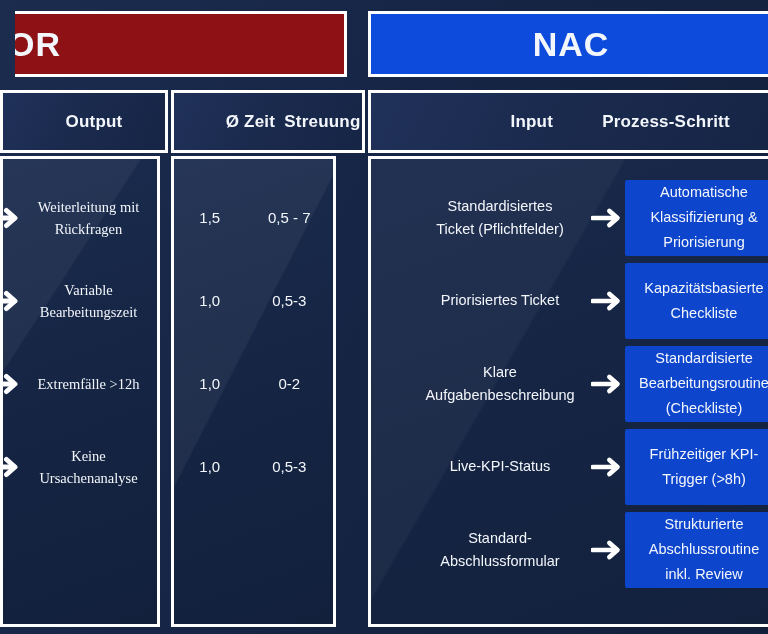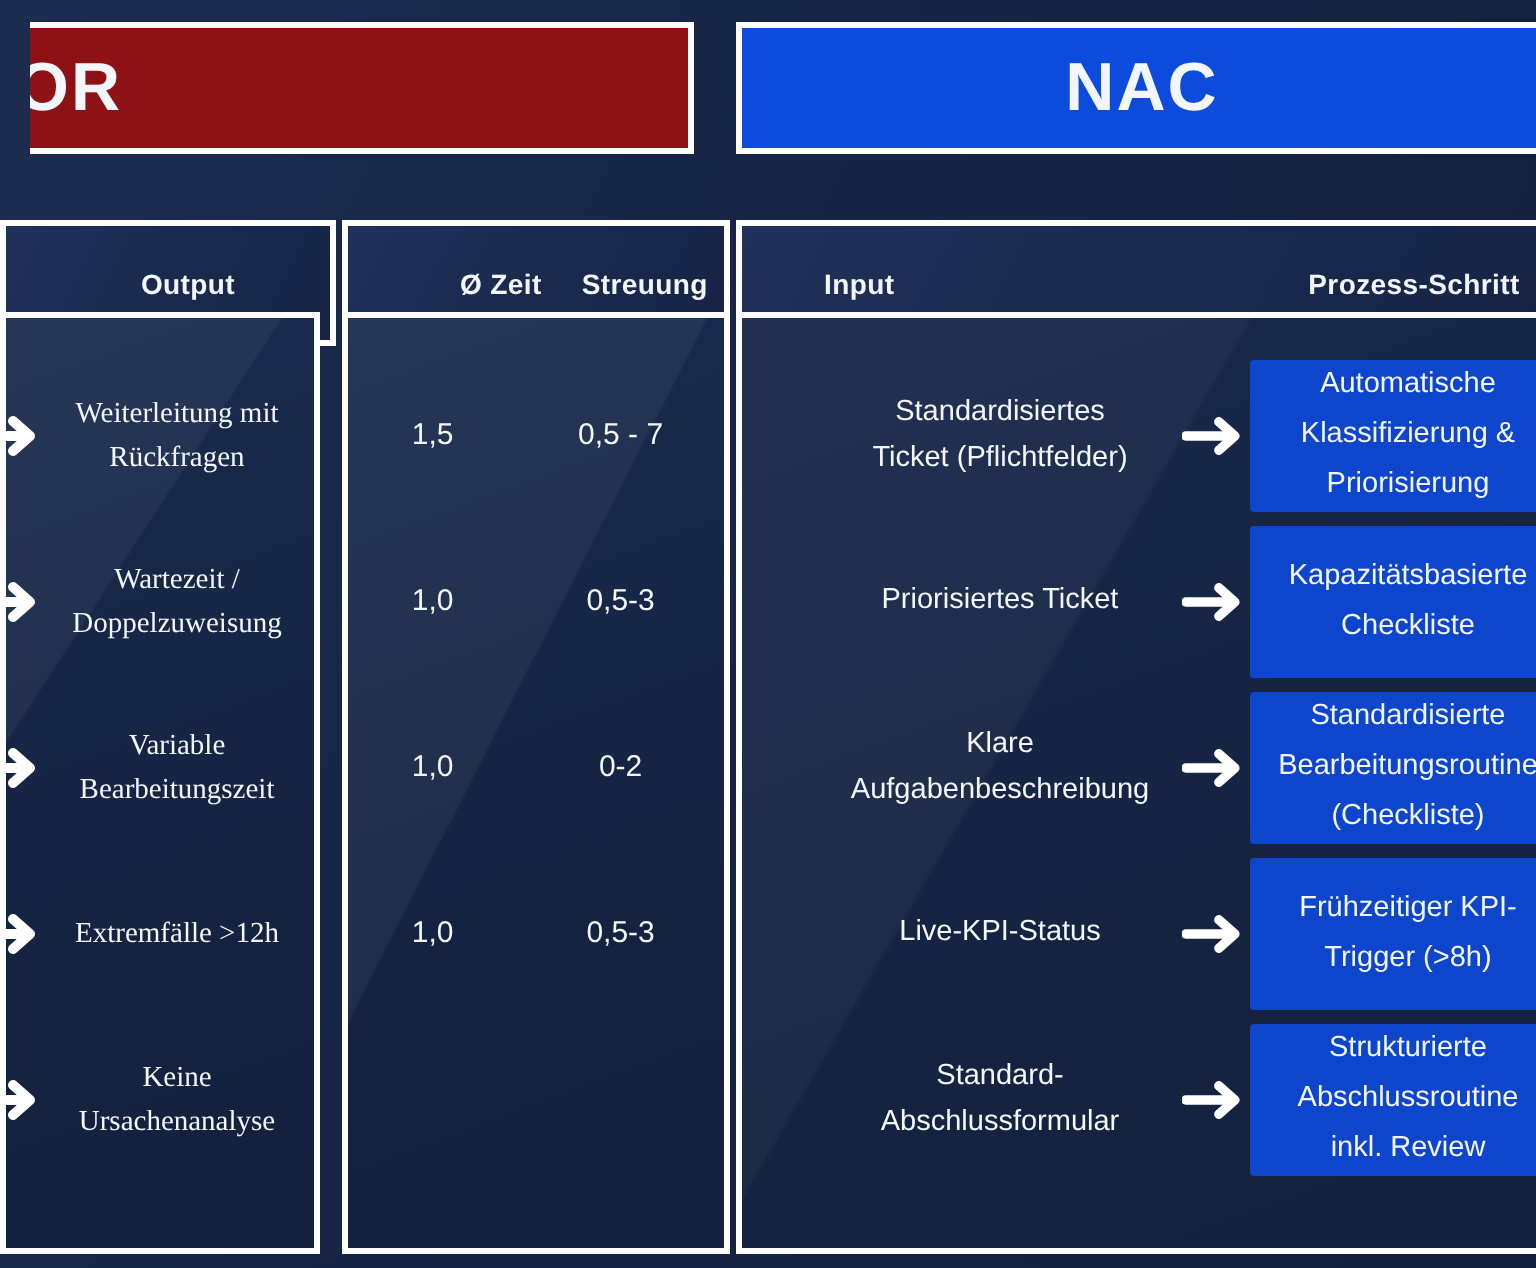--- a/index.html
+++ b/index.html
@@ -11,38 +11,38 @@
   }
   .banner{position:absolute;top:11px;height:66px;border:3px solid #fff;box-sizing:border-box;
     display:flex;align-items:center;overflow:hidden;}
   .banner-before{left:15px;width:332px;border-left:none;background:#8e1215;}
   .banner-after{left:368px;width:400px;border-right:none;background:#0c4bdb;justify-content:center;}
   .banner .title{font-size:34px;font-weight:bold;letter-spacing:1px;line-height:1;white-space:nowrap;}
   .banner-before .title{margin-left:-7px;}
   .banner-after .title{margin-right:-3px;}
 
   .cell{position:absolute;border:3px solid #fff;box-sizing:border-box;}
-  .colhead{top:90px;height:63px;display:flex;align-items:center;font-weight:bold;font-size:14px;
+  .colhead{top:90px;height:63px;display:flex;align-items:center;font-weight:bold;font-size:17px;
     letter-spacing:.2px;
-    background:linear-gradient(117deg,#20315a 0%,#1a2a4d 50%,#162546 100%);margin-top:20px;}
+    background:linear-gradient(117deg,#20315a 0%,#1a2a4d 50%,#162546 100%);}
   .ch1{left:0;width:168px;}
   .ch2{left:171px;width:194px;padding-left:44px;}
   .ch3{left:368px;width:400px;border-right:none;}
   .spacer20{width:20px;flex:none;}
   .center-flex1{flex:1;text-align:center;}
   .zeitcol{width:45%;text-align:center;}
   .streucol{width:55%;text-align:center;}
-  .inp-h{width:182px;text-align:left;flex:none;padding-left:41px;}
+  .inp-h{width:182px;text-align:right;flex:none;}
   .proc-h{width:158px;margin-left:34px;text-align:center;flex:none;}
 
   .body{top:156px;height:471px;padding-top:17px;display:flex;flex-direction:column;}
   .b1{left:0;width:160px;
     background:linear-gradient(123deg,rgba(255,255,255,.05) 0%,rgba(255,255,255,.05) 30%,rgba(255,255,255,0) 30.5%),
                linear-gradient(160deg,#1a2b4e 0%,#152442 55%,#12203c 100%);font-family:Liberation Serif, serif;}
-  .b2{left:171px;width:194px;
+  .b2{left:171px;width:165px;
     background:linear-gradient(117deg,rgba(255,255,255,.05) 0%,rgba(255,255,255,.05) 42%,rgba(255,255,255,0) 42.5%),
                linear-gradient(160deg,#1a2b4e 0%,#152442 55%,#12203c 100%);}
   .b3{left:368px;width:400px;border-right:none;
     background:linear-gradient(120deg,rgba(255,255,255,.04) 0%,rgba(255,255,255,.04) 38%,rgba(255,255,255,0) 38.5%),
                linear-gradient(160deg,#19294b 0%,#152442 55%,#13213d 100%);padding-left:36px;}
 
   .row{height:83px;flex:none;display:flex;align-items:center;}
   .pre{white-space:pre-line;}
   .lab{flex:1;text-align:center;font-size:14.5px;line-height:22px;padding-right:4px;}
   .num{font-size:15px;}
@@ -93,30 +93,20 @@
       <span class="lab pre">Weiterleitung mit
 Rückfragen</span>
     </div>
     <div class="row">
       <span class="startarrow">
           <svg width="38" height="22" viewBox="0 0 38 22">
             <path d="M2 11 H28" stroke="#fff" stroke-width="5" stroke-linecap="round" fill="none"></path>
             <path d="M20.5 3.5 L29 11 L20.5 18.5" stroke="#fff" stroke-width="5" stroke-linecap="round" stroke-linejoin="round" fill="none"></path>
           </svg>
         </span>
-      <span class="lab pre">Wartezeit /
-Doppelzuweisung</span>
-    </div>
-    <div class="row">
-      <span class="startarrow">
-          <svg width="38" height="22" viewBox="0 0 38 22">
-            <path d="M2 11 H28" stroke="#fff" stroke-width="5" stroke-linecap="round" fill="none"></path>
-            <path d="M20.5 3.5 L29 11 L20.5 18.5" stroke="#fff" stroke-width="5" stroke-linecap="round" stroke-linejoin="round" fill="none"></path>
-          </svg>
-        </span>
       <span class="lab pre">Variable
 Bearbeitungszeit</span>
     </div>
     <div class="row">
       <span class="startarrow">
           <svg width="38" height="22" viewBox="0 0 38 22">
             <path d="M2 11 H28" stroke="#fff" stroke-width="5" stroke-linecap="round" fill="none"></path>
             <path d="M20.5 3.5 L29 11 L20.5 18.5" stroke="#fff" stroke-width="5" stroke-linecap="round" stroke-linejoin="round" fill="none"></path>
           </svg>
         </span>

